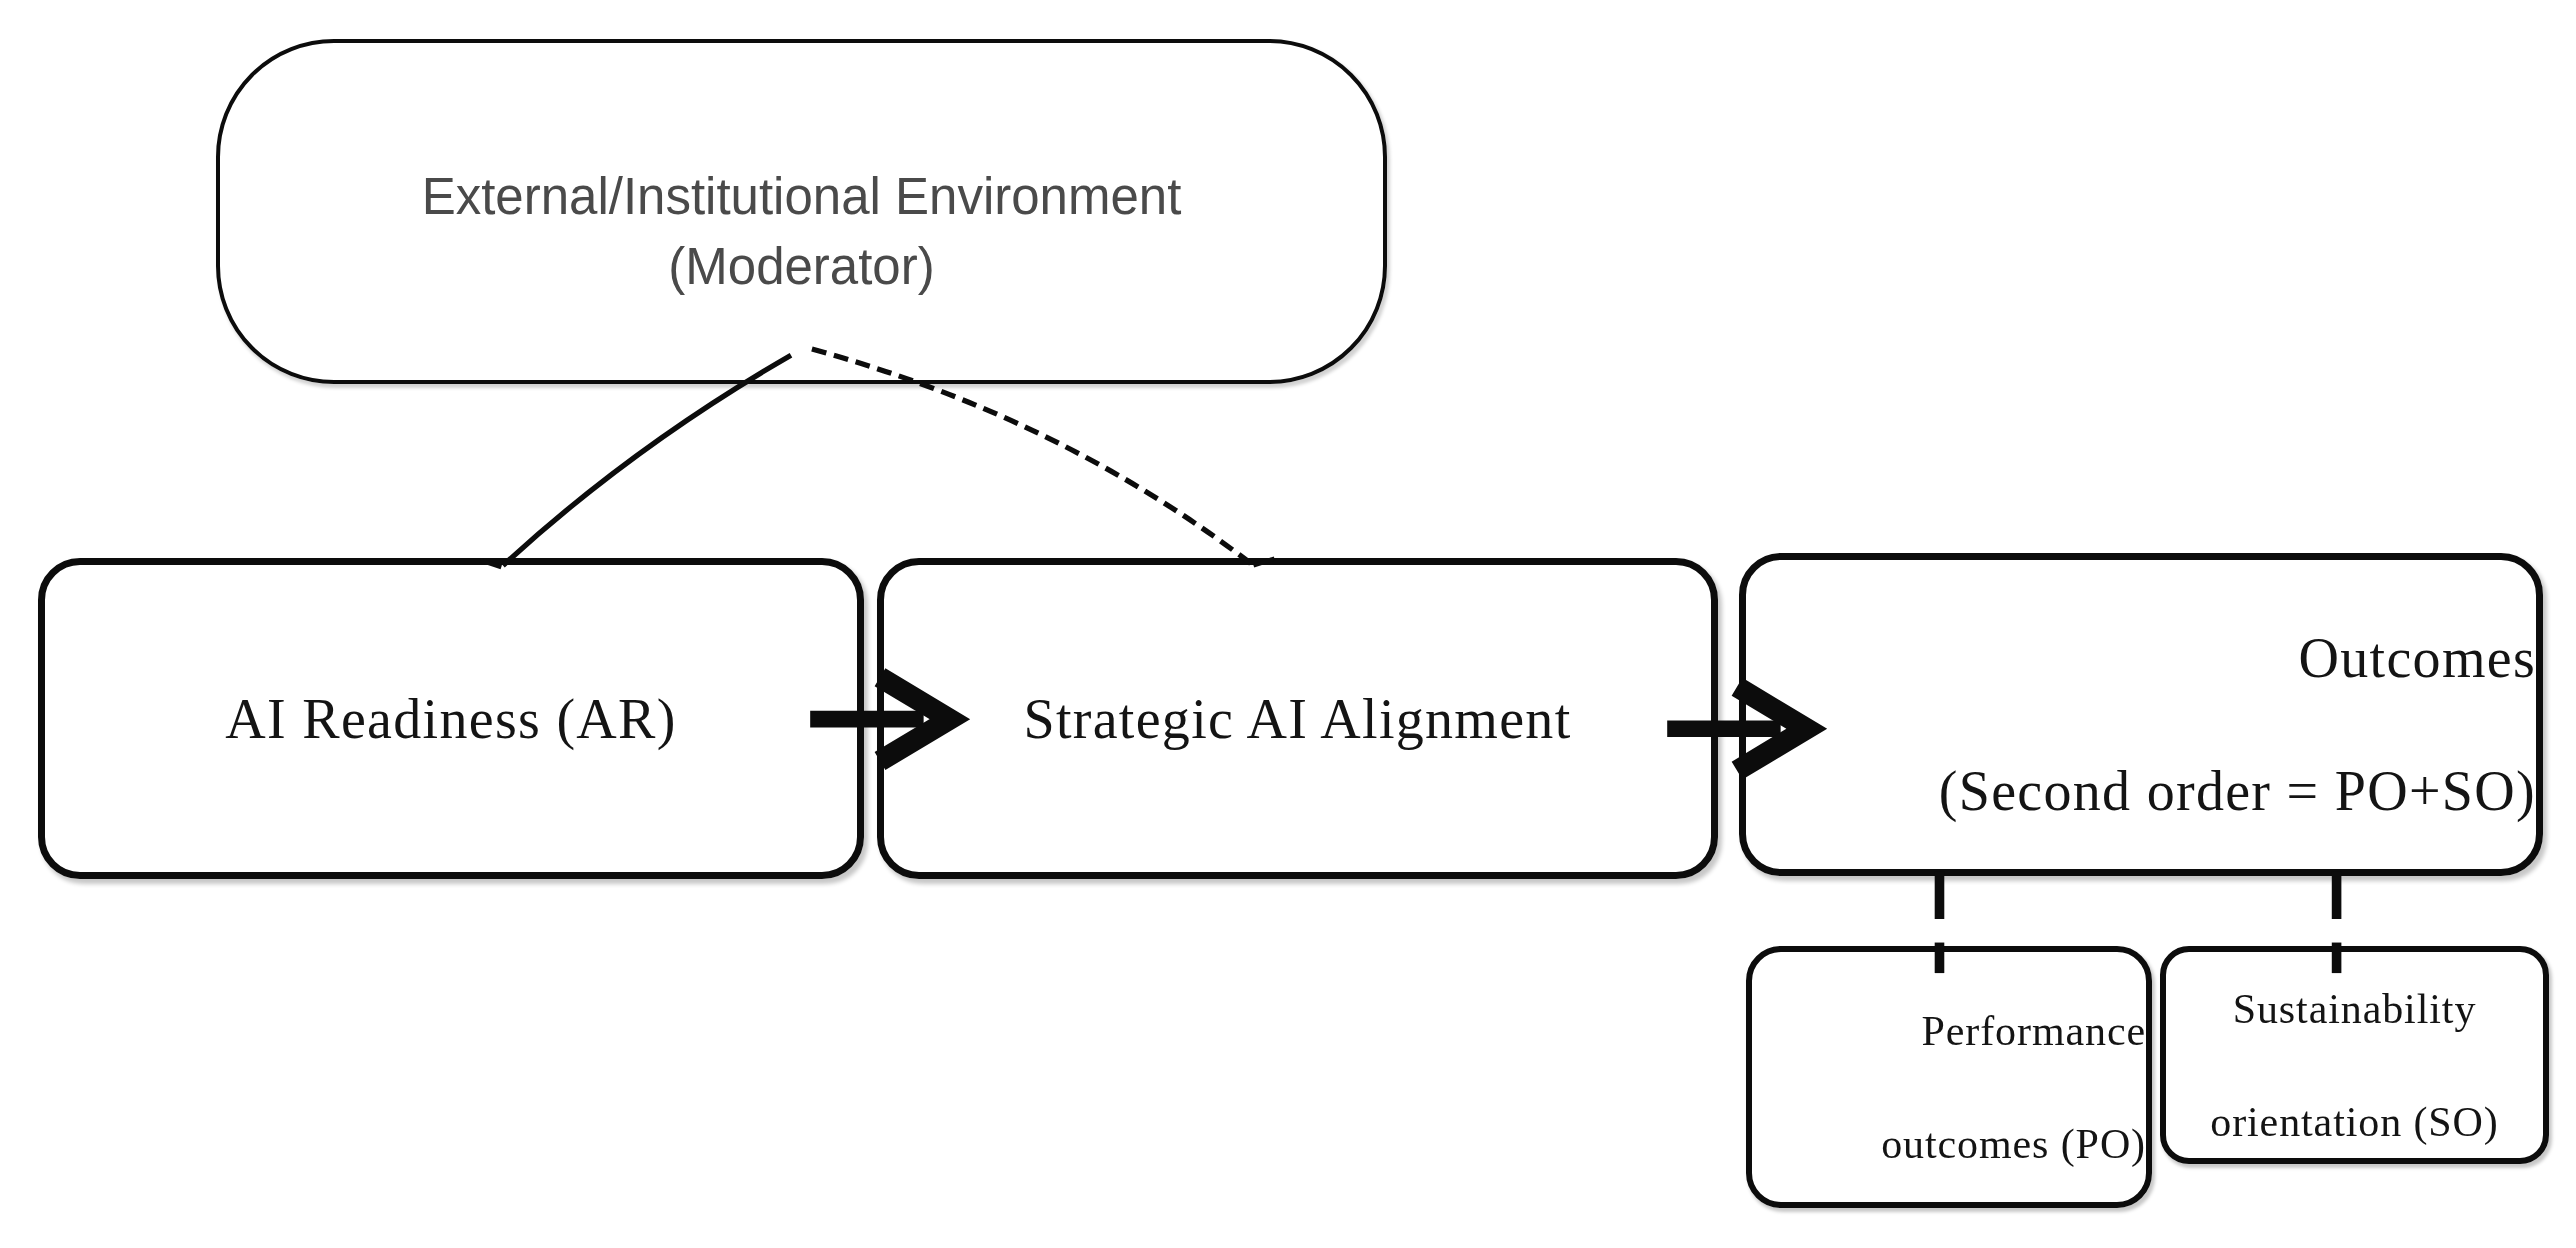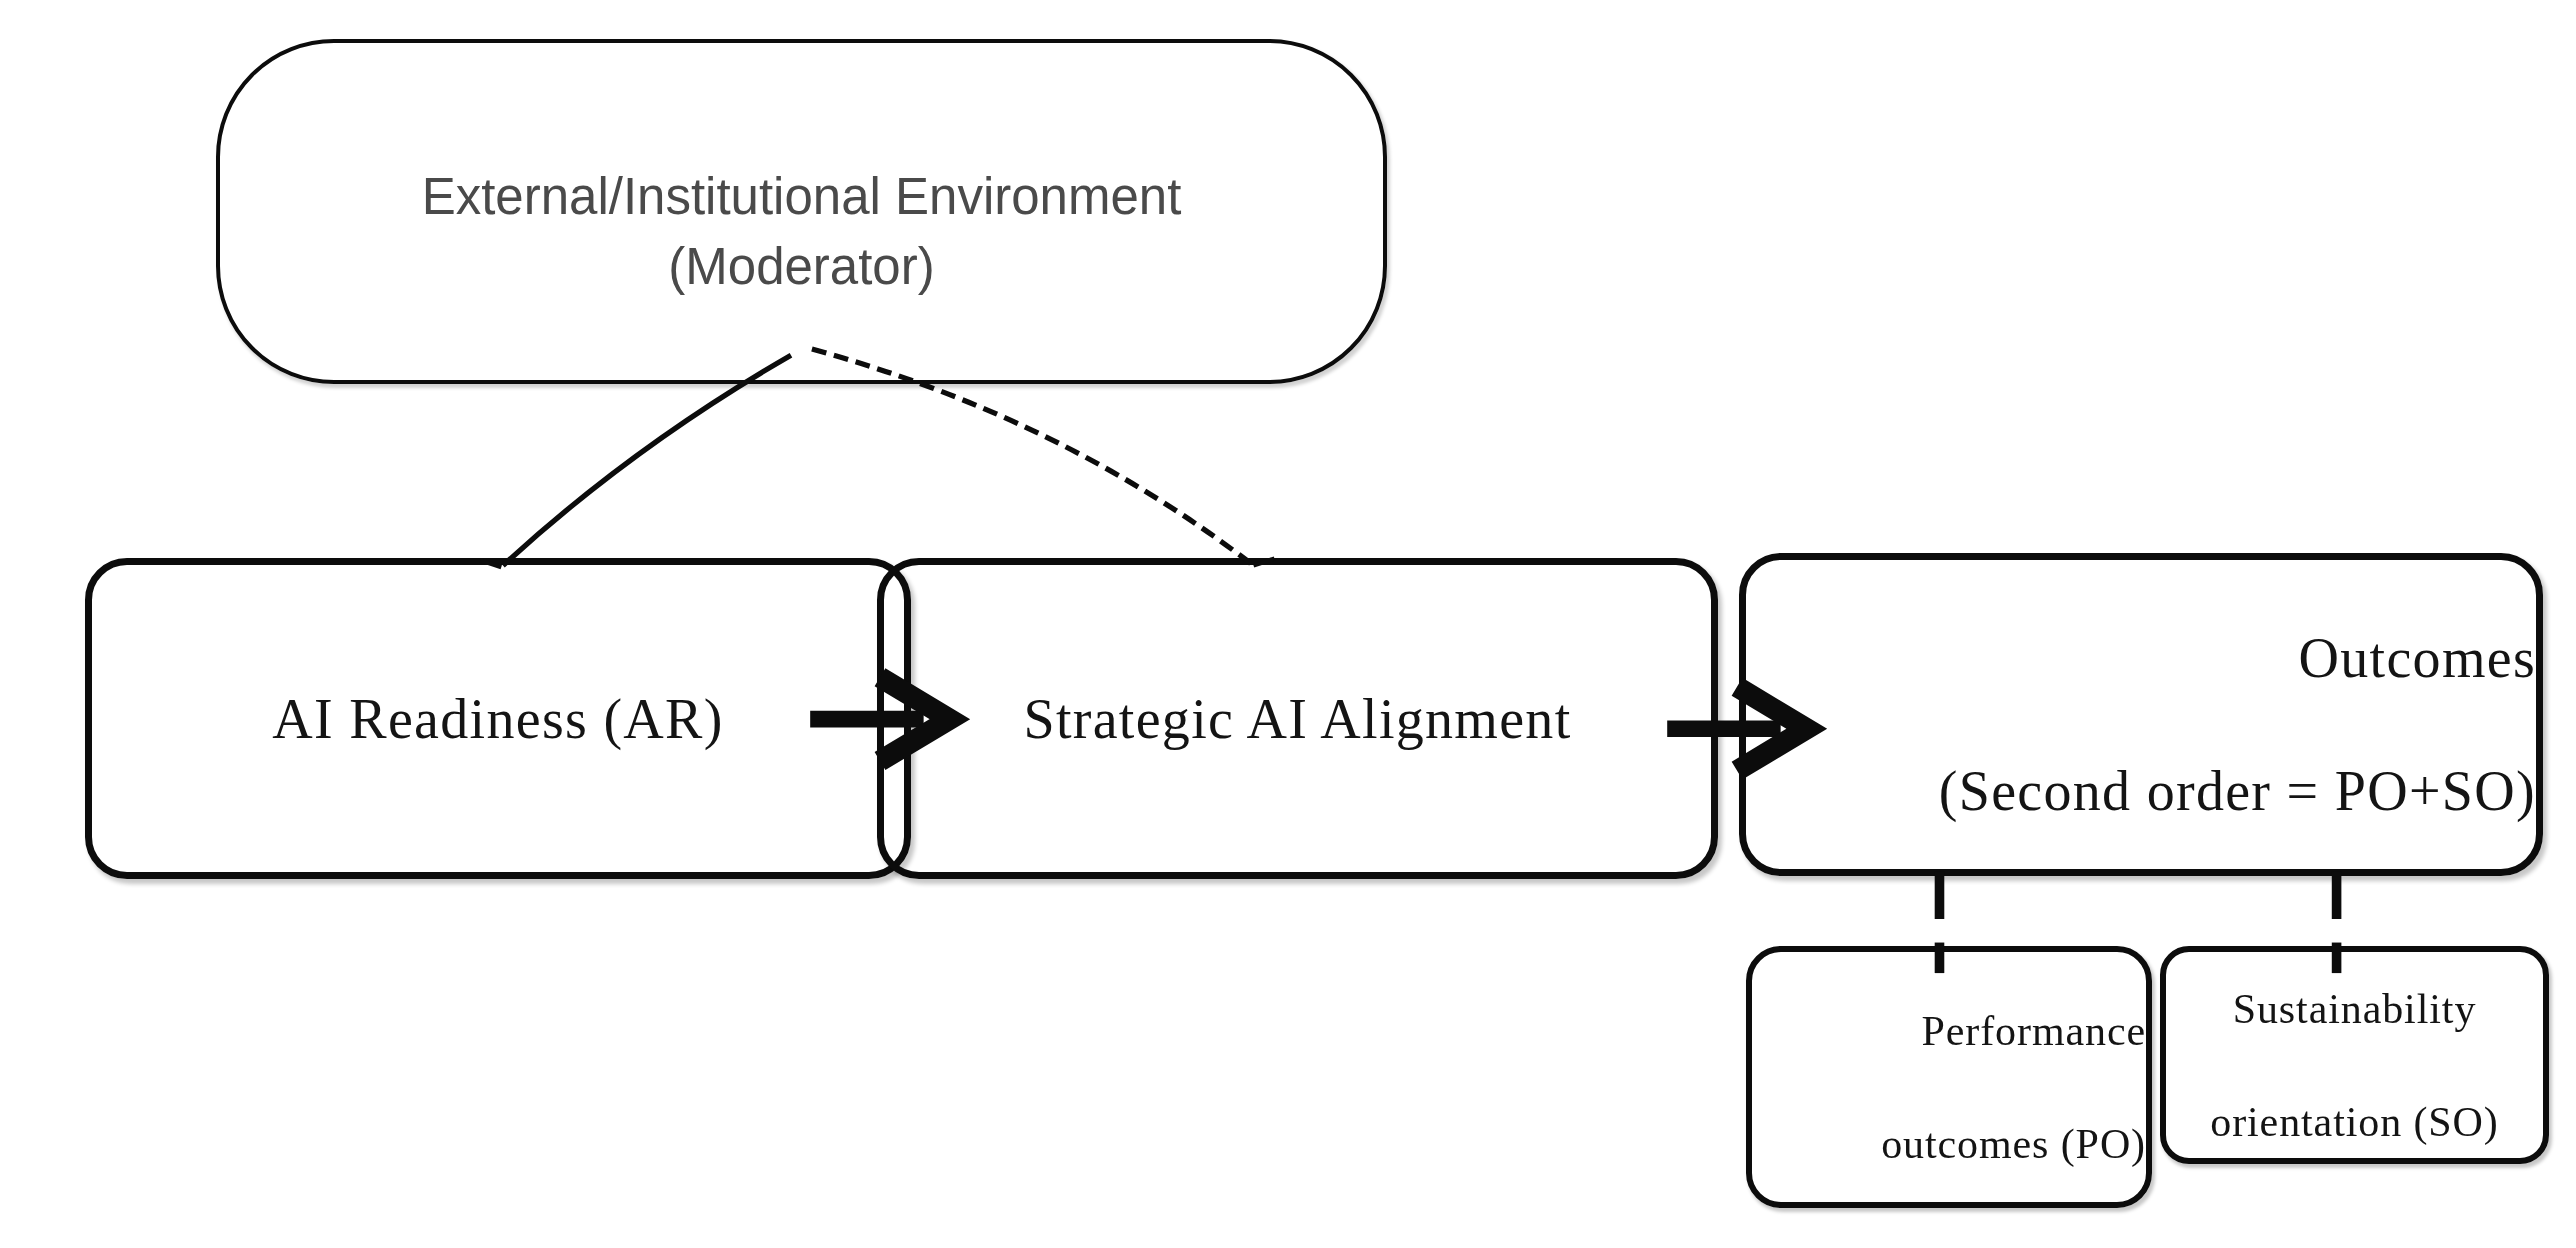--- a/index.html
+++ b/index.html
@@ -34,21 +34,21 @@
     font-family:"Liberation Sans","DejaVu Sans",sans-serif;
     color:var(--modtext);
     font-size:51px;line-height:70px;
     padding-top:40px;
     box-shadow:2.6px 3.5px 3.5px rgba(0,0,0,0.18);
   }
   .mainbox{
     font-size:56px;letter-spacing:1.3px;
     box-shadow:3.5px 4.4px 4.4px rgba(0,0,0,0.22);
   }
-  .ar{left:38px;top:558px;width:826px;height:321px;margin-left:47px;}
+  .ar{left:38px;top:558px;width:826px;height:321px;}
   .saa{left:877px;top:558px;width:841px;height:321px;font-family:Liberation Serif, serif;}
   .outcomes{
     left:1739px;top:553px;width:804px;height:323px;
     row-gap:52px;line-height:81px;padding-top:21px;align-items:flex-end;
   }
   .smallbox{
     border-width:6.1px;border-radius:35px;
     font-size:42px;letter-spacing:0.9px;line-height:58px;
     row-gap:55px;padding-top:21px;
     box-shadow:2.6px 3.5px 3.5px rgba(0,0,0,0.22);

